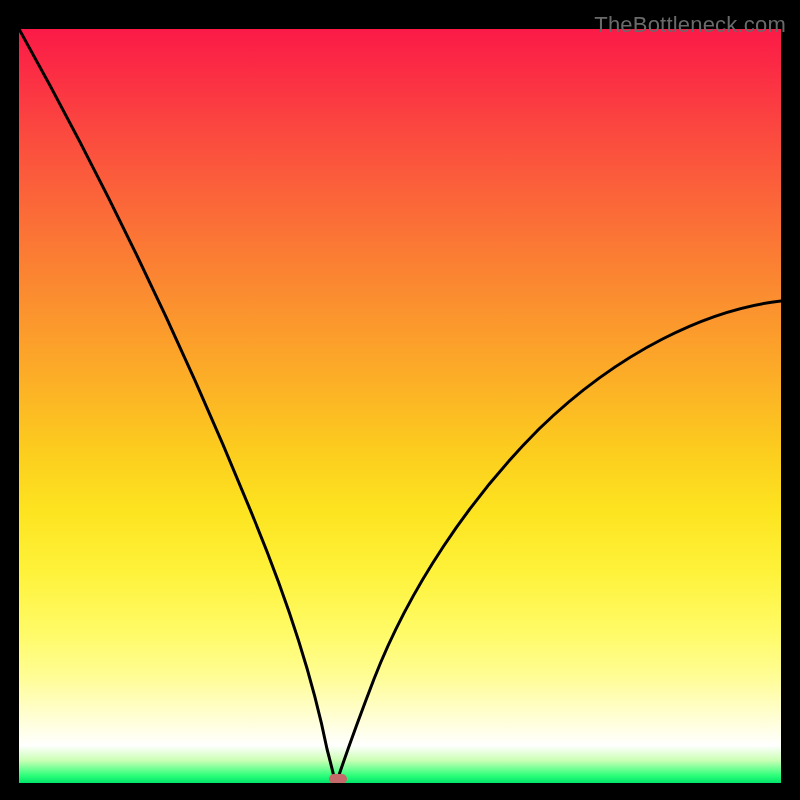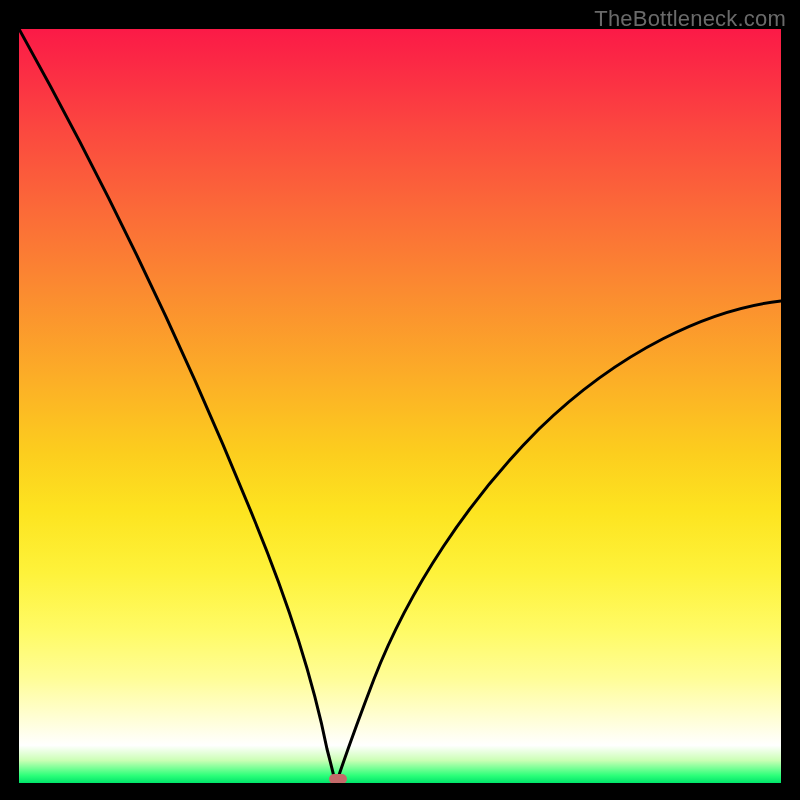--- a/index.html
+++ b/index.html
@@ -12,21 +12,21 @@
     font-family: Arial, Helvetica, sans-serif;
   }
   .frame {
     position: relative;
     width: 800px;
     height: 800px;
     background: #000;
   }
   .watermark {
     position: absolute;
-    top: 6px;
+    top: 12px;
     right: 14px;
     color: #6a6a6a;
     font-size: 22px;
     font-weight: 400;
     letter-spacing: 0.2px;
     z-index: 10;
   }
   .plot-outer {
     position: absolute;
     left: 19px;

